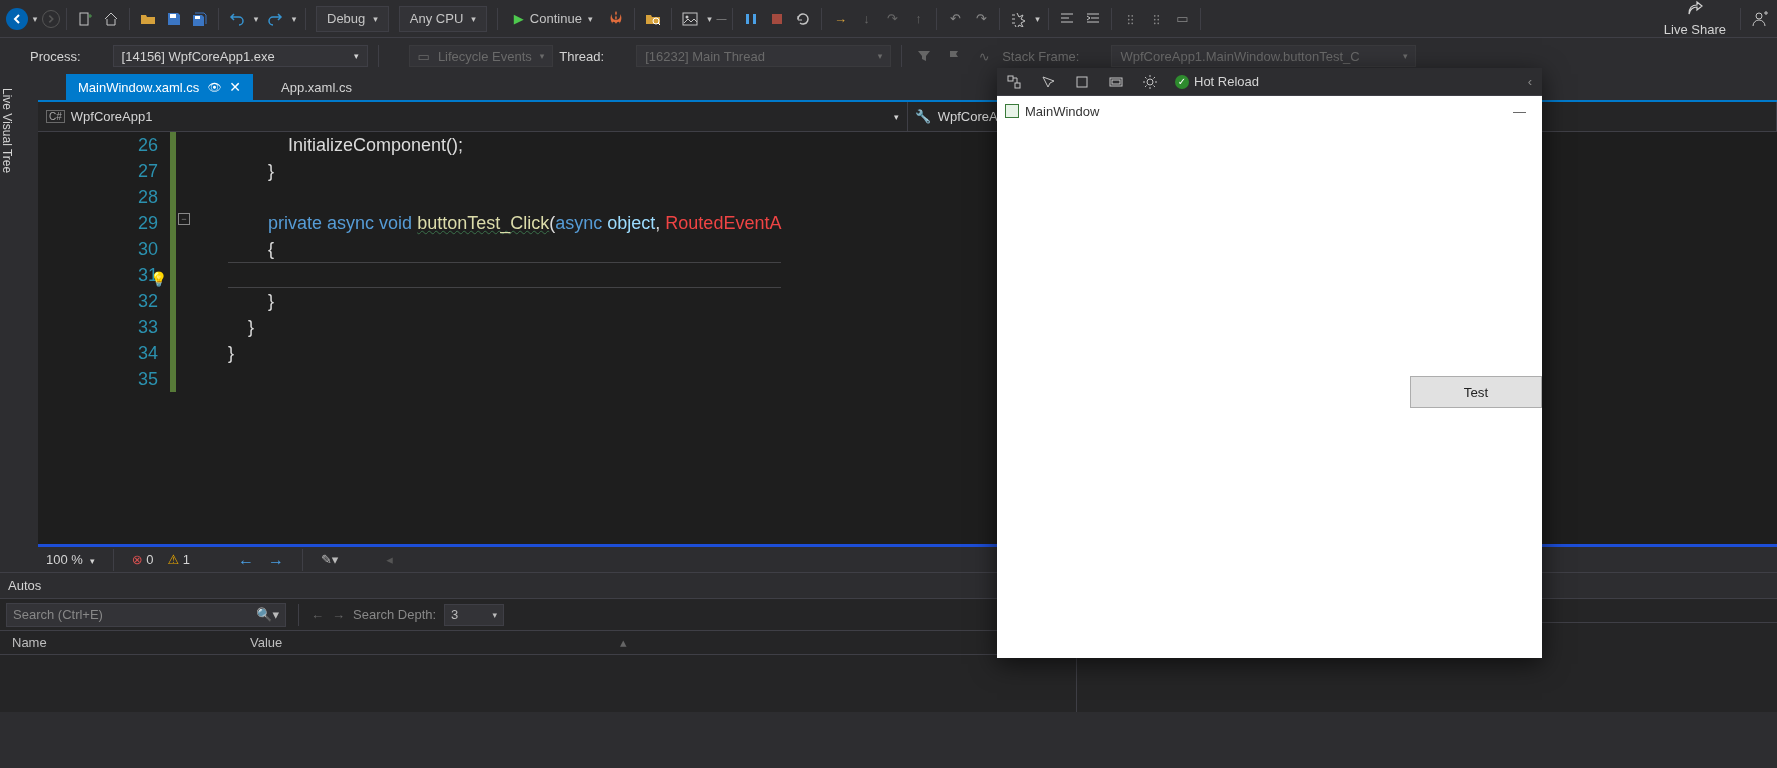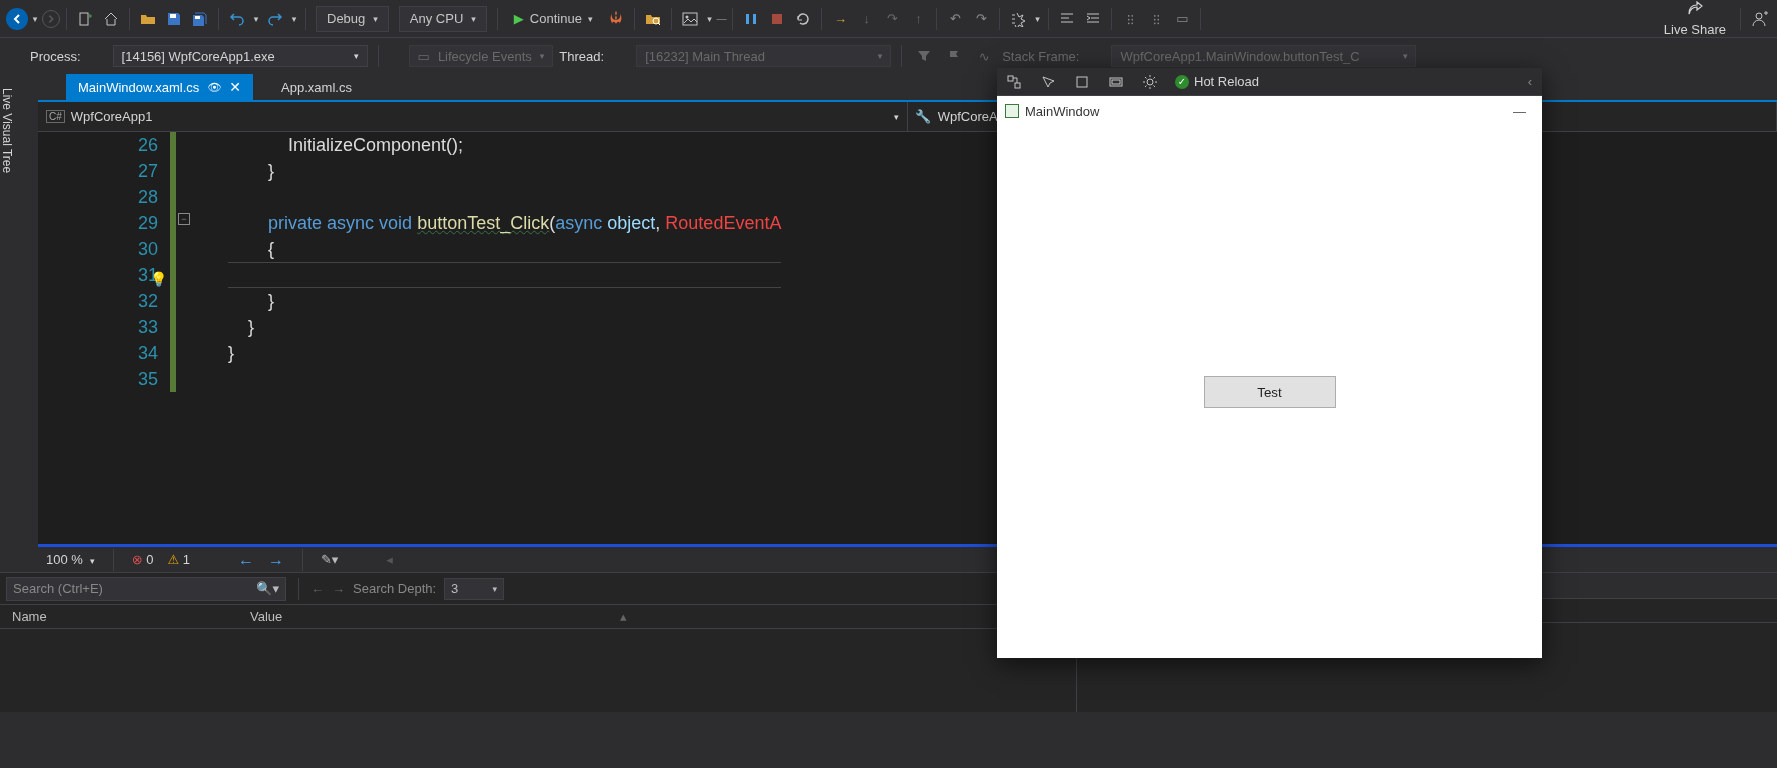--- a/index.html
+++ b/index.html
@@ -77,21 +77,21 @@
 
 .app-window { position: absolute; left: 997px; top: 68px; width: 545px; height: 590px; background: #ffffff; box-shadow: 0 6px 24px rgba(0,0,0,.6); display: flex; flex-direction: column; }
 .app-toolbar { height: 28px; background: #2d2d30; display: flex; align-items: center; color: #d4d4d4; border-bottom: 1px solid #3f3f46; }
 .app-toolbar .icons { display: flex; gap: 0; }
 .app-toolbar .icons .ab { width: 34px; height: 28px; display: flex; align-items: center; justify-content: center; cursor: pointer; }
 .hot-reload { display: flex; align-items: center; gap: 5px; padding: 0 8px; }
 .hot-ok { width: 14px; height: 14px; border-radius: 50%; background: #2e8b2e; display: inline-flex; align-items: center; justify-content: center; color: #fff; font-size: 10px; }
 .app-titlebar { height: 30px; display: flex; align-items: center; padding: 0 8px; gap: 6px; color: #333; background: #fff; }
 .app-titlebar .wicn { width: 14px; height: 14px; border: 1px solid #3a7a3a; background: #e8f4e8; }
 .app-titlebar .min { margin-left: auto; color: #555; padding: 0 8px; cursor: pointer; }
-.app-body { flex: 1; display: flex; align-items: center; justify-content: center; background: #fff; }
+.app-body { flex: 1; display: flex; align-items: center; justify-content: flex-end; background: #fff; }
 .test-btn { width: 132px; height: 32px; background: #e1e1e1; border: 1px solid #adadad; color: #222; cursor: pointer; }
 
 svg { display: block; }
 </style>
 </head>
 <body>
 
 <div class="toolbar-top">
   <span class="tb-btn" style="background:#0063b1;border-radius:50%;color:#fff;width:22px;height:22px">
     <svg width="12" height="12" viewBox="0 0 12 12">
@@ -357,20 +357,28 @@
       <span class="tb-sep"></span>
       <span style="color:#bbb">✎▾</span>
       <span style="width:20px"></span>
       <span style="color:#555">◂</span>
     </div>
   </div>
 </div>
 
 <div class="bottom-row">
   <div class="panel panel-left">
+    <div class="panel-title">
+      <span>Autos</span>
+      <span class="ctrls">
+        <span style="font-size:9px">▾</span>
+        <span>📌</span>
+        <span>✕</span>
+      </span>
+    </div>
     <div class="panel-toolbar">
       <div class="search-input">
         <span style="color:#888">Search (Ctrl+E)</span>
         <span>🔍▾</span>
       </div>
       <span class="tb-sep"></span>
       <span style="color:#666">←</span>
       <span style="color:#666">→</span>
       <span style="color:#888">Search Depth:</span>
       <div class="depth-box">

